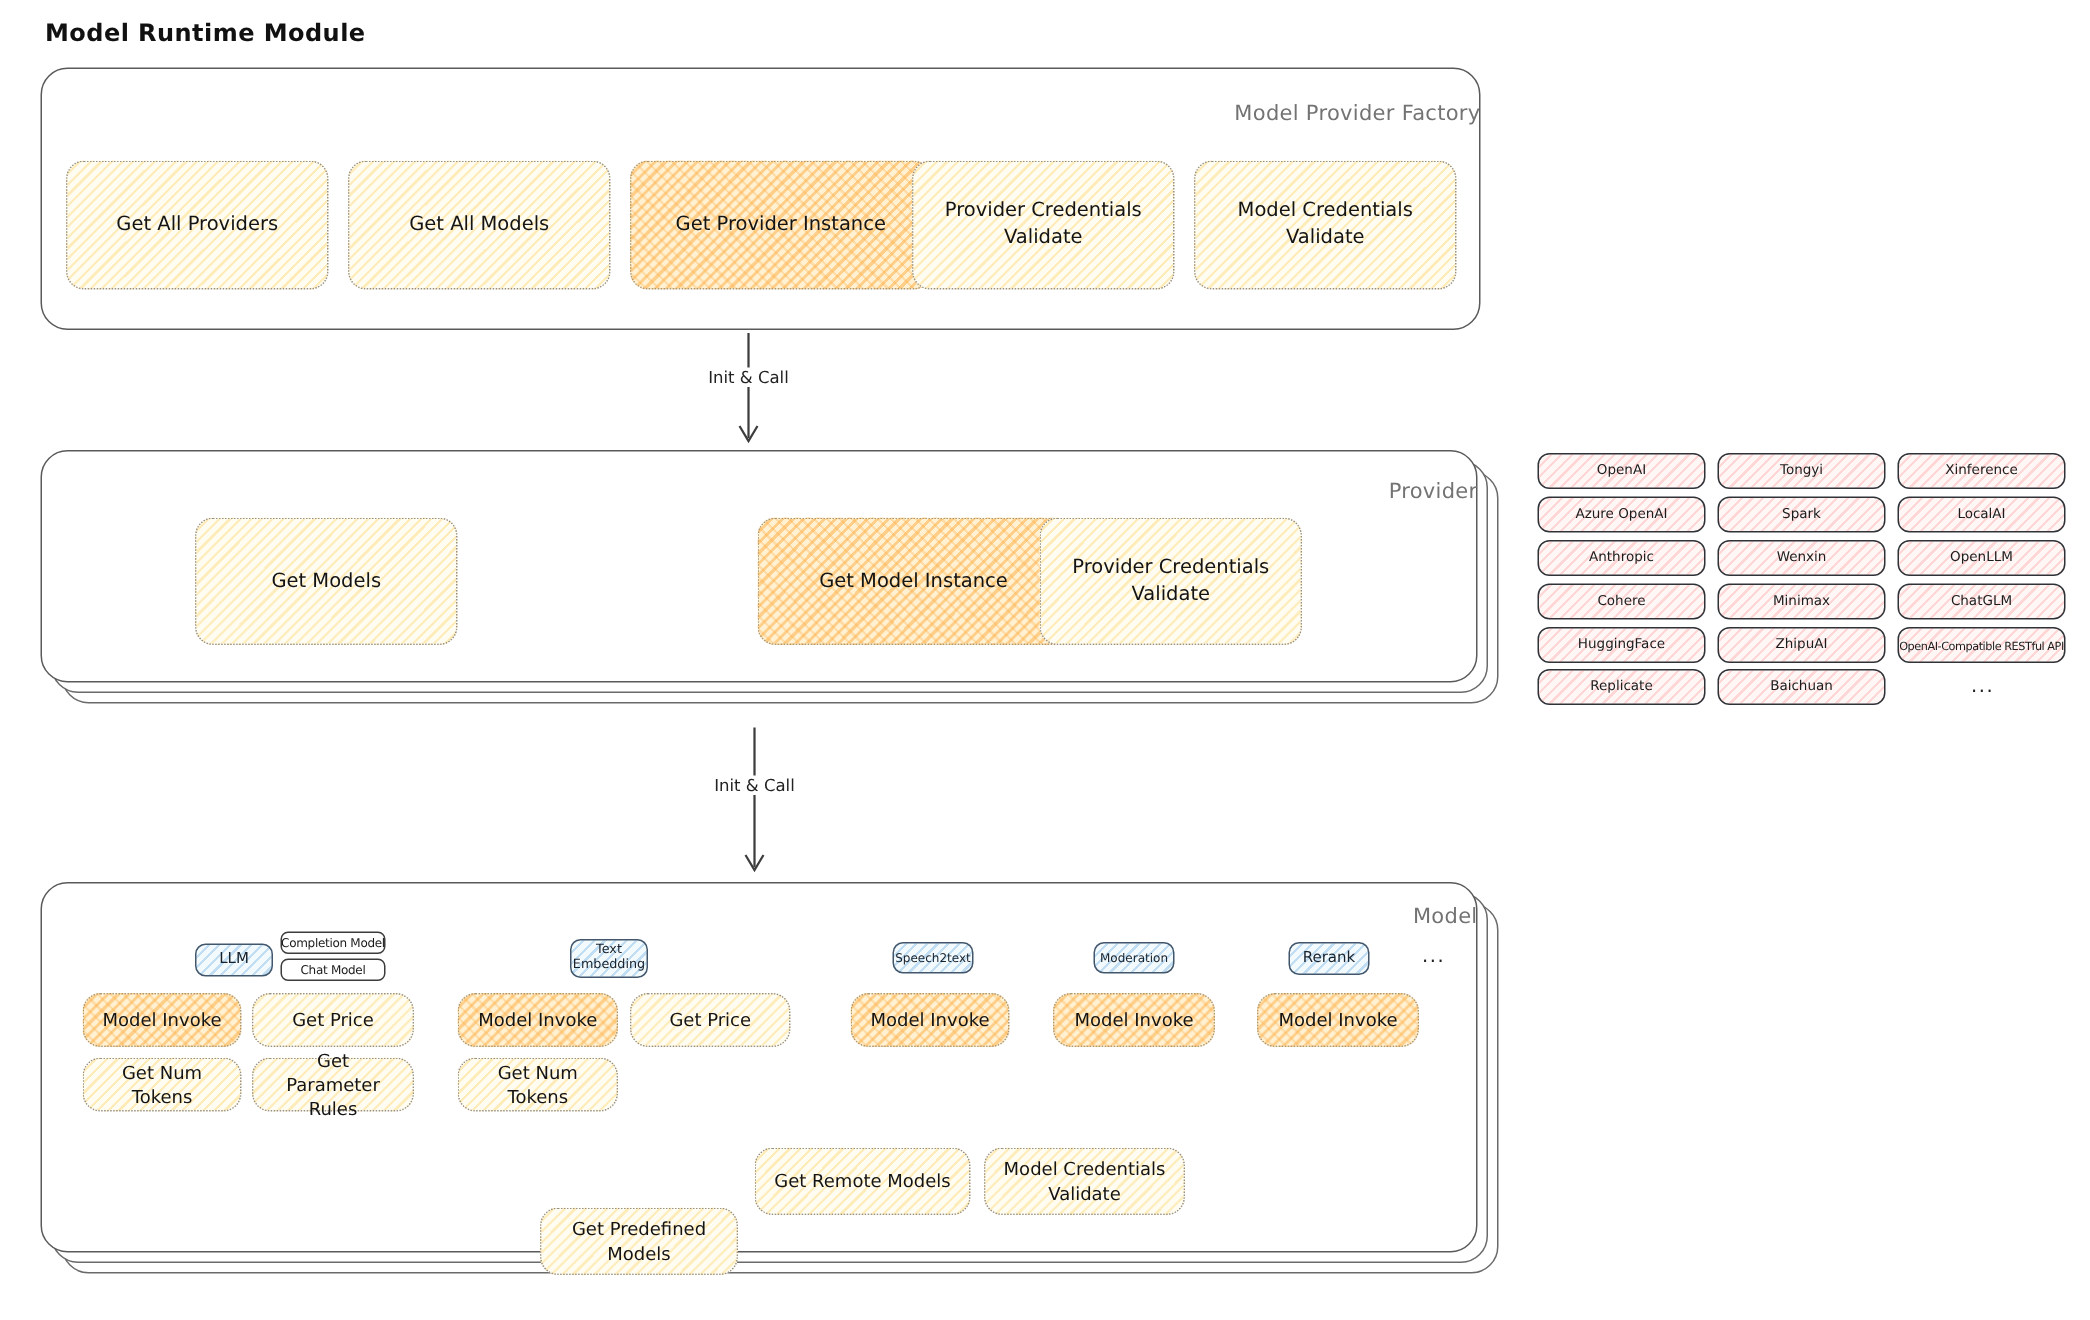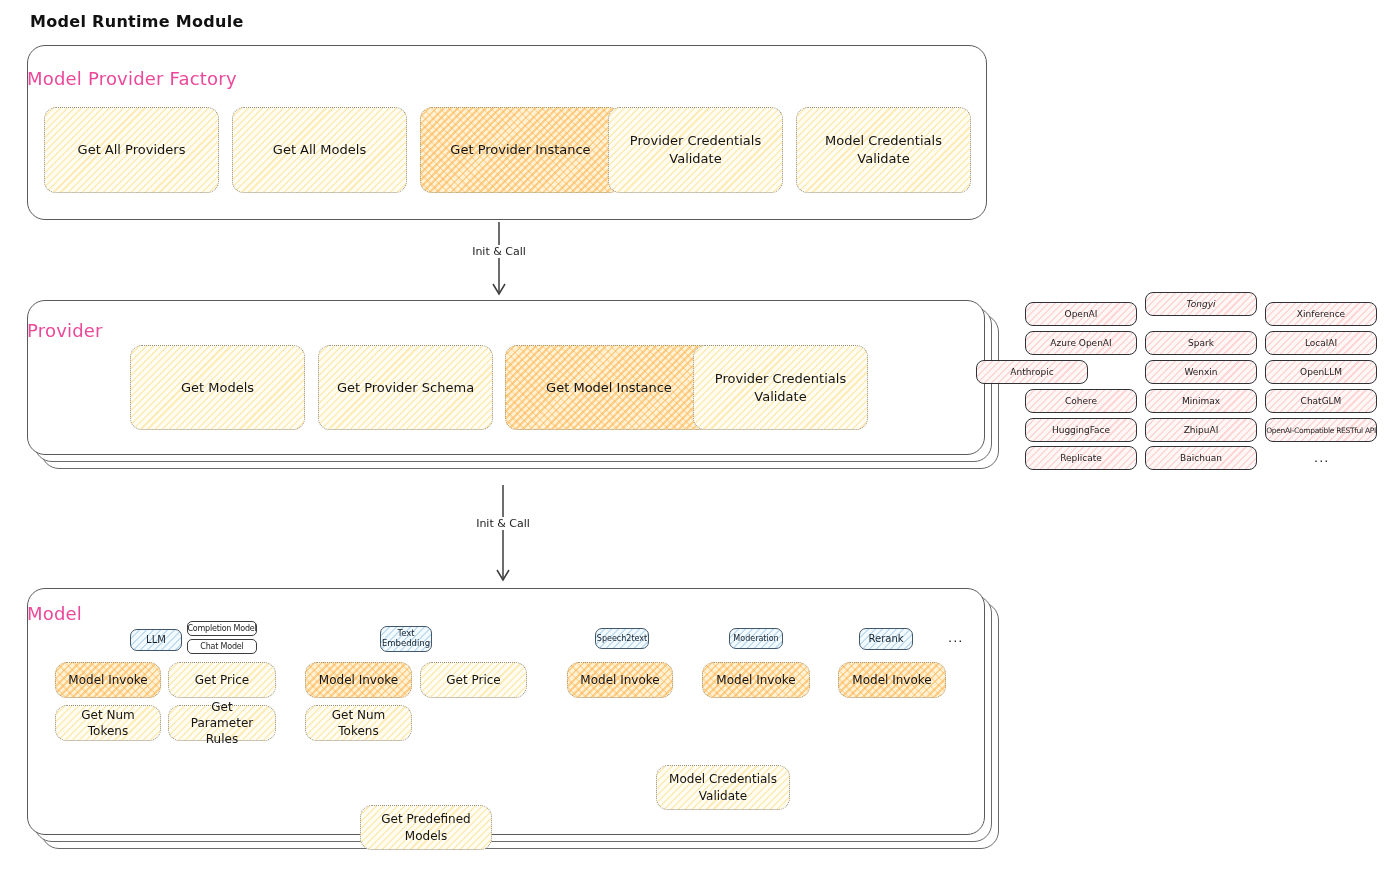--- a/index.html
+++ b/index.html
@@ -7,21 +7,21 @@
   body { font-family:"DejaVu Sans","Liberation Sans",sans-serif; color:#1b1b1b; }
   .canvas { position:relative; width:1393px; height:880px; background:#fff; overflow:hidden; }
 
   .abs { position:absolute; }
 
   .page-title { font-size:16px; font-weight:bold; letter-spacing:.3px; color:#111; }
 
   
   .bigbox { position:absolute; background:#fff; border:1.6px solid #5a5a5a; border-radius:18px; }
   .stack  { position:absolute; background:#fff; border:1.4px solid #6a6a6a; border-radius:18px; }
-  .bigbox-title { position:absolute; text-align:left; font-size:18px; color:#ec4899; letter-spacing:.2px; }
+  .bigbox-title { position:absolute; text-align:right; font-size:14px; color:#737373; letter-spacing:.2px; }
 
   
   .sbtn {
     position:absolute; display:flex; align-items:center; justify-content:center;
     text-align:center; border:1.6px dotted #979084; border-radius:12px;
     font-size:13px; line-height:1.35; color:#141414; padding:2px 10px;
   }
   .hatch-yellow {
     background-color:#fffdf2;
     background-image:repeating-linear-gradient(135deg, rgba(255,216,121,.48) 0 1.5px, transparent 1.5px 5px);
@@ -88,21 +88,20 @@
     <polyline points="3,62 9,72 15,62" fill="none" stroke="#3d3d3d" stroke-width="1.5"></polyline>
   </svg>
   <div class="arrow-label" style="left:465px; top:245px; width:68px;">Init &amp; Call</div>
 
   <div class="stack" style="left:41px; top:314px; width:958px; height:155px;"></div>
   <div class="stack" style="left:34px; top:307px; width:958px; height:155px;"></div>
   <div class="bigbox" style="left:27px; top:300px; width:958px; height:155px;"></div>
   <div class="bigbox-title" style="left:27px; top:320px; width:958px;">Provider</div>
 
   <div class="sbtn hatch-yellow" style="left:130px; top:345px; width:175px; height:85px;">Get Models</div>
-  <div class="sbtn hatch-yellow" style="left:318px; top:345px; width:175px; height:85px;">Get Provider Schema</div>
   <div class="sbtn hatch-orange" style="left:505px; top:345px; width:208px; height:85px;">Get Model Instance</div>
   <div class="sbtn hatch-yellow" style="left:693px; top:345px; width:175px; height:85px;">Provider Credentials Validate</div>
 
   <svg class="arrow" style="left:494px; top:485px;" width="18" height="97" viewBox="0 0 18 97">
     <line x1="9" y1="0" x2="9" y2="93" stroke="#3d3d3d" stroke-width="1.5"></line>
     <polyline points="3,85 9,95 15,85" fill="none" stroke="#3d3d3d" stroke-width="1.5"></polyline>
   </svg>
   <div class="arrow-label" style="left:469px; top:517px; width:68px;">Init &amp; Call</div>
 
   <div class="stack" style="left:41px; top:602px; width:958px; height:247px;"></div>
@@ -125,31 +124,32 @@
   <div class="sbtn msize hatch-yellow" style="left:420px; top:662px; width:107px; height:36px;">Get Price</div>
   <div class="sbtn msize hatch-orange" style="left:567px; top:662px; width:106px; height:36px;">Model Invoke</div>
   <div class="sbtn msize hatch-orange" style="left:702px; top:662px; width:108px; height:36px;">Model Invoke</div>
   <div class="sbtn msize hatch-orange" style="left:838px; top:662px; width:108px; height:36px;">Model Invoke</div>
 
   <div class="sbtn msize hatch-yellow" style="left:55px;  top:705px; width:106px; height:36px;">Get Num Tokens</div>
   <div class="sbtn msize hatch-yellow" style="left:168px; top:705px; width:108px; height:36px;">Get Parameter Rules</div>
   <div class="sbtn msize hatch-yellow" style="left:305px; top:705px; width:107px; height:36px;">Get Num Tokens</div>
 
   <div class="sbtn msize hatch-yellow" style="left:360px; top:765px; width:132px; height:45px;margin-top:40px;">Get Predefined Models</div>
+  <div class="sbtn msize hatch-yellow" style="left:503px; top:765px; width:144px; height:45px;">Get Remote Models</div>
   <div class="sbtn msize hatch-yellow" style="left:656px; top:765px; width:134px; height:45px;">Model Credentials Validate</div>
 
   <div class="chip" style="left:1025px; top:302px;">OpenAI</div>
-  <div class="chip" style="left:1145px; top:292px;font-style:italic;">Tongyi</div>
+  <div class="chip" style="left:1145px; top:302px;">Tongyi</div>
   <div class="chip" style="left:1265px; top:302px;">Xinference</div>
 
   <div class="chip" style="left:1025px; top:331px;">Azure OpenAI</div>
   <div class="chip" style="left:1145px; top:331px;">Spark</div>
   <div class="chip" style="left:1265px; top:331px;">LocalAI</div>
 
-  <div class="chip" style="left:976px; top:360px;">Anthropic</div>
+  <div class="chip" style="left:1025px; top:360px;">Anthropic</div>
   <div class="chip" style="left:1145px; top:360px;">Wenxin</div>
   <div class="chip" style="left:1265px; top:360px;">OpenLLM</div>
 
   <div class="chip" style="left:1025px; top:389px;">Cohere</div>
   <div class="chip" style="left:1145px; top:389px;">Minimax</div>
   <div class="chip" style="left:1265px; top:389px;">ChatGLM</div>
 
   <div class="chip" style="left:1025px; top:418px;">HuggingFace</div>
   <div class="chip" style="left:1145px; top:418px;">ZhipuAI</div>
   <div class="chip tiny" style="left:1265px; top:418px;">OpenAI-Compatible RESTful API</div>

